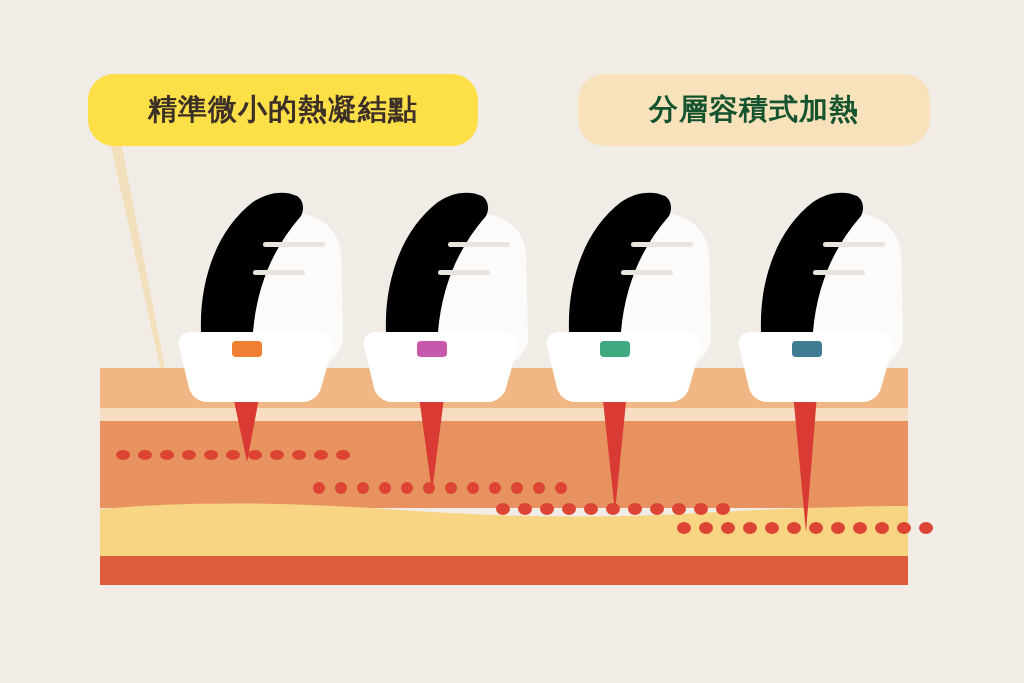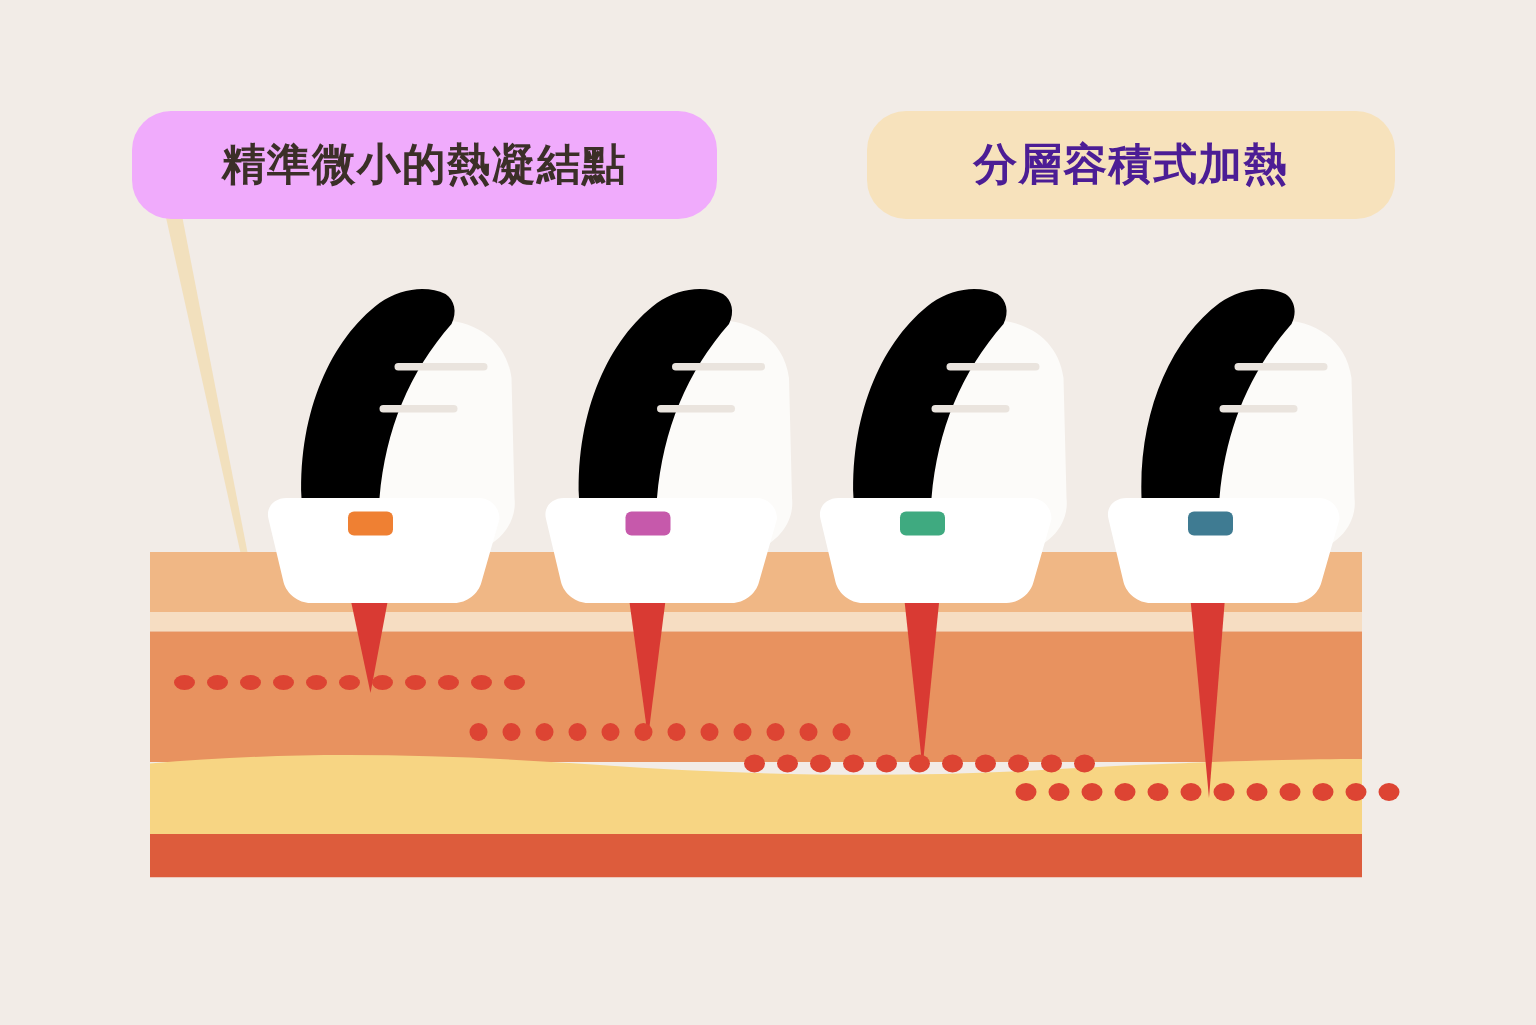--- a/index.html
+++ b/index.html
@@ -186,21 +186,21 @@
       .hp-body { fill: #fcfbf9; }
       .hp-cuff { fill: #ffffff; }
       .hp-line { fill: #eae4de; }
       .inst-orange  .hp-accent { fill: #ef8033; }
       .inst-orchid  .hp-accent { fill: #c659ab; }
       .inst-teal    .hp-accent { fill: #3faa80; }
       .inst-blue    .hp-accent { fill: #3f7b92; }
     </style>
   </svg>
 
-  <div class="callout" id="callout-precision" style="background: #f0abfc; color: rgb(59, 47, 40);">
+  <div class="callout" id="callout-precision" style="background: #fde047; color: rgb(59, 47, 40);">
     <span>精準微小的熱凝結點</span>
   </div>
 
-  <div class="callout" id="callout-layered" style="background: rgb(247, 226, 188); color: #4c1d95; align-items: center;">
+  <div class="callout" id="callout-layered" style="background: rgb(247, 226, 188); color: #14532d; align-items: center;">
     <span>分層容積式加熱</span>
   </div>
 
 </div>
 
 </body></html>

